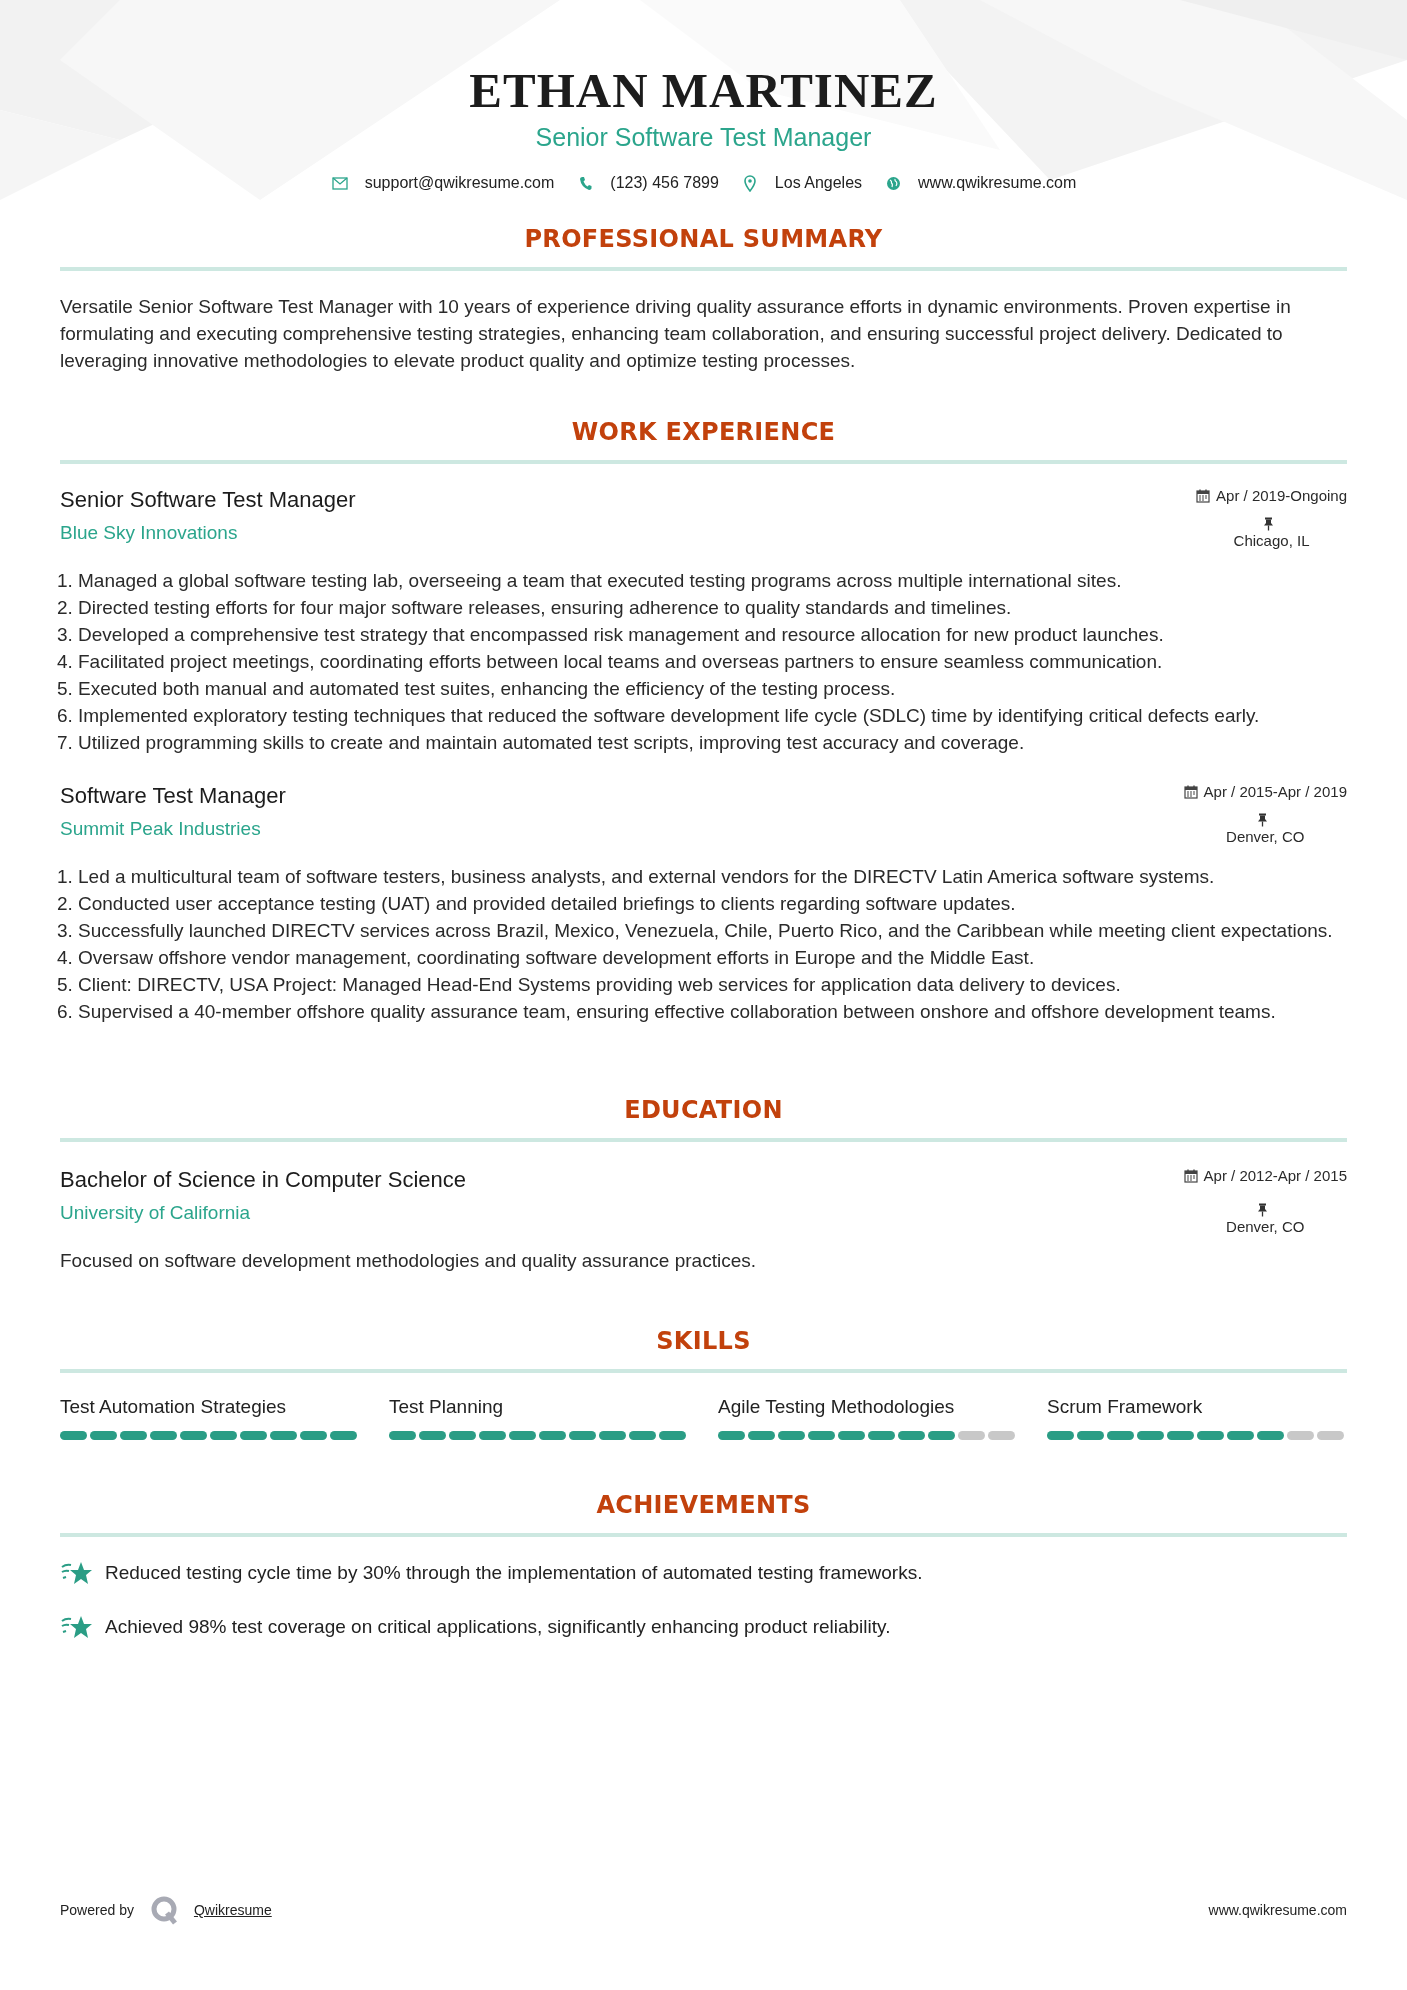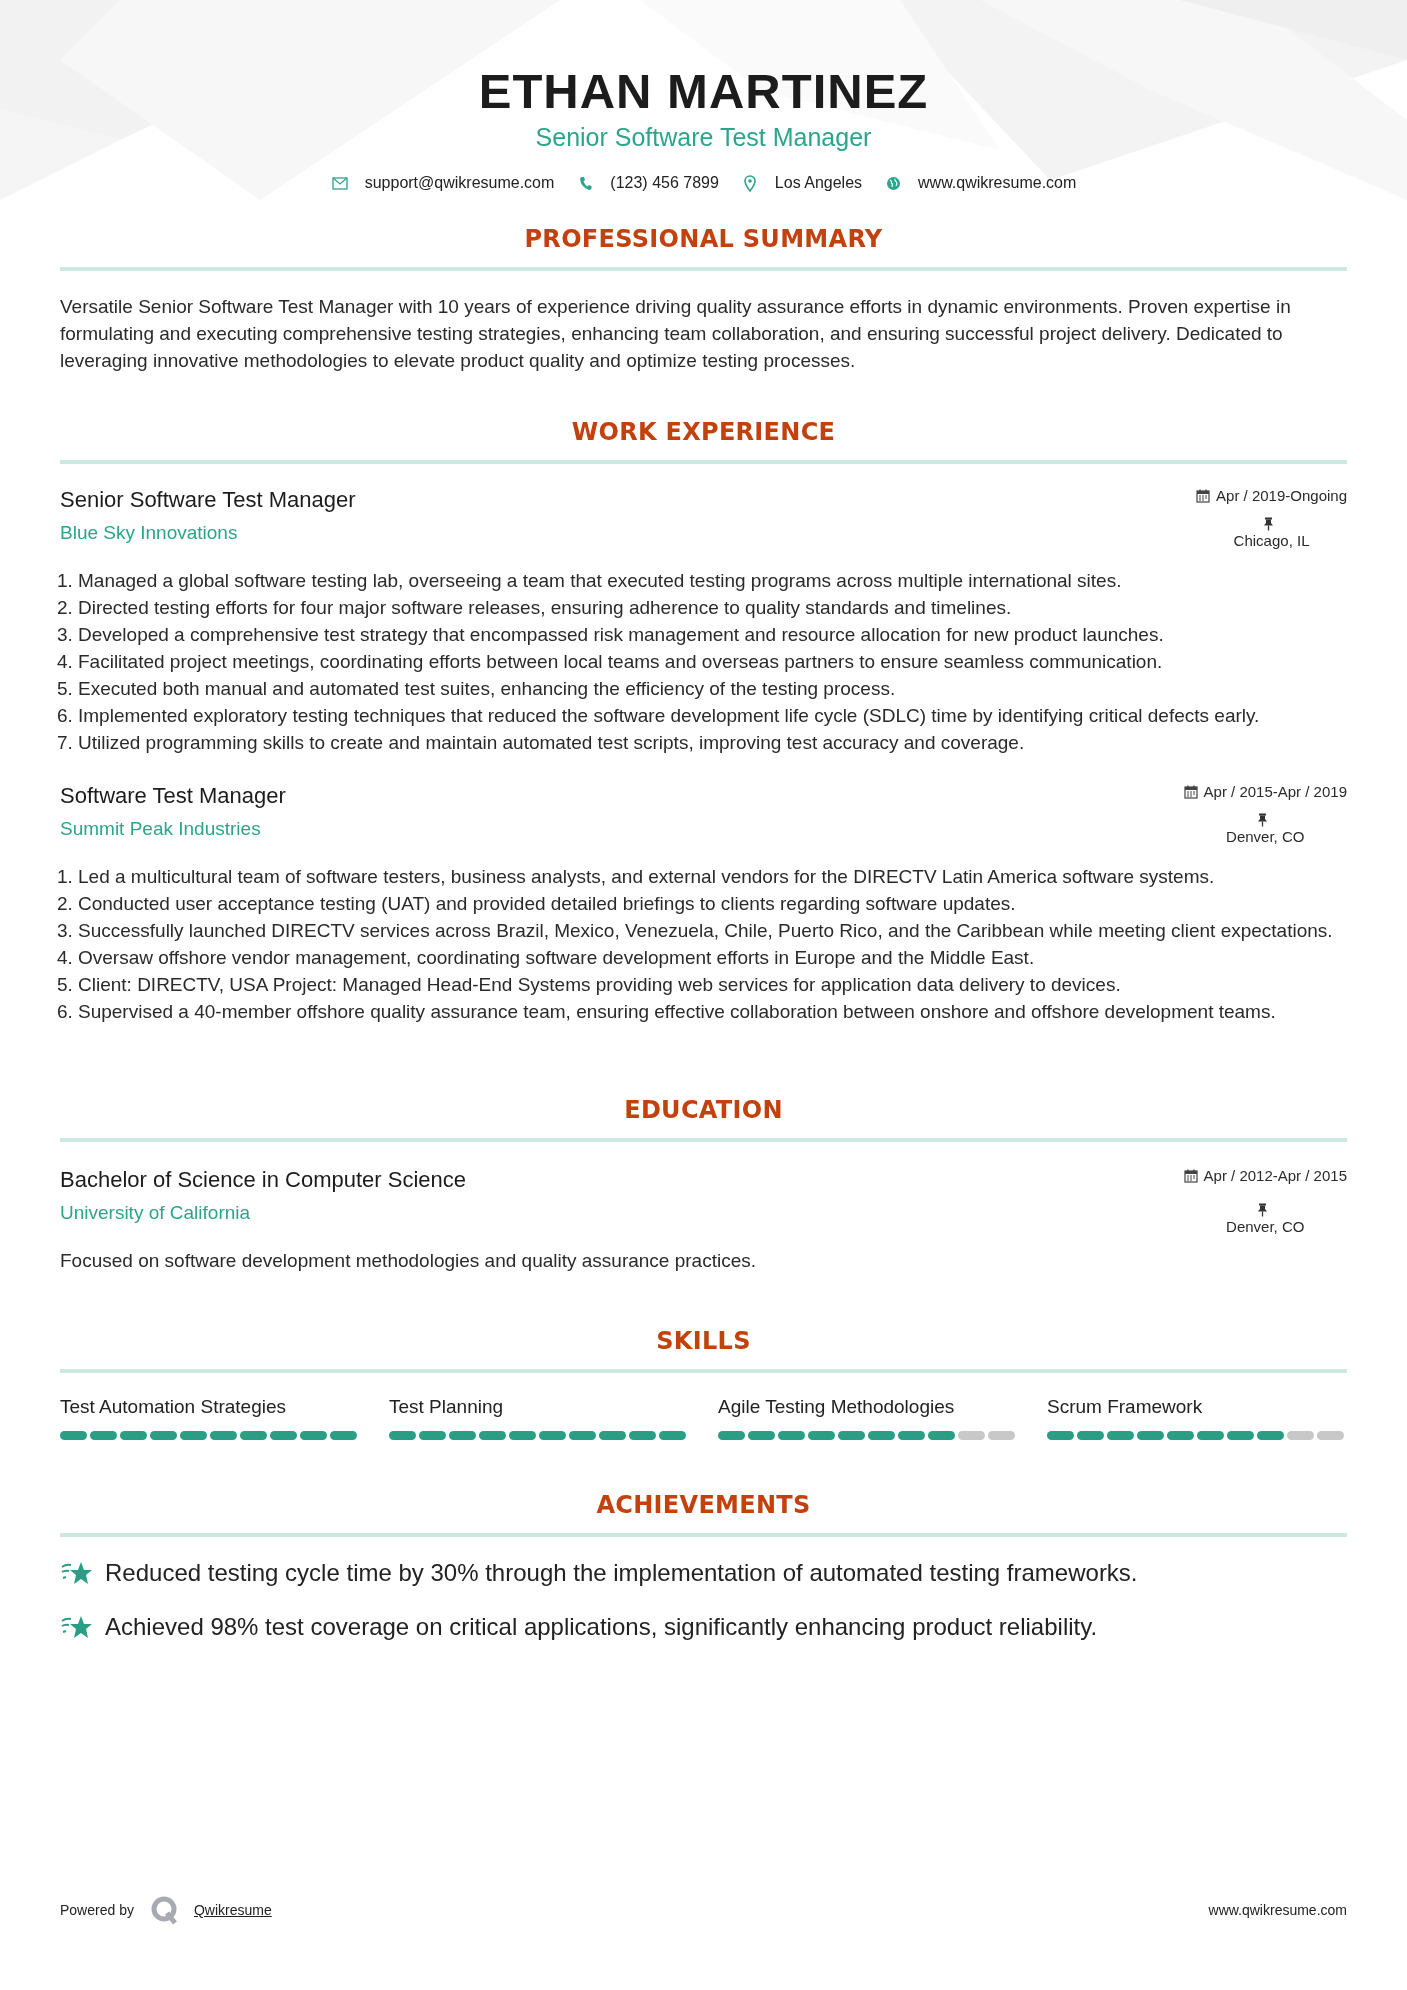--- a/index.html
+++ b/index.html
@@ -9,21 +9,21 @@
     color: #222222;
     position: relative;
     overflow: hidden;
   }
   .bg-deco { position: absolute; left: 0; top: 0; width: 1407px; height: 240px; z-index: 0; pointer-events: none; }
   .page { position: relative; z-index: 1; width: 1407px; padding: 0 60px; }
 
   
   .header { text-align: center; padding-top: 62px; }
   .name {
-    font-family: Liberation Sans, sans-serif;
+    font-family: Liberation Serif, serif;
     font-weight: bold;
     font-size: 49px;
     letter-spacing: 1px;
     color: #1c1c1c;
     line-height: 58px;
   }
   .title {
     font-size: 25px;
     color: #2ba58c;
     margin-top: 2px;
@@ -66,21 +66,21 @@
   
   .skills { display: flex; justify-content: space-between; margin-top: 22px; }
   .skill { width: 300px; }
   .skill .label { font-size: 19px; color: #222; line-height: 24px; }
   .skill .bar { display: flex; gap: 3px; margin-top: 12px; }
   .skill .seg { width: 27px; height: 9px; border-radius: 5px; background: #2a9d85; }
   .skill .seg.off { background: #c8c8c8; }
 
   
   .ach-list { margin-top: 22px; }
-  .ach { display: flex; align-items: center; font-size: 24px; color: #222; line-height: 26px; }
+  .ach { display: flex; align-items: center; font-size: 19px; color: #222; line-height: 26px; }
   .ach + .ach { margin-top: 26px; }
   .ach .star { width: 34px; height: 28px; margin-right: 11px; display: inline-flex; }
 
   
   .footer {
     position: absolute; left: 60px; right: 60px; top: 1895px;
     display: flex; justify-content: space-between; align-items: center;
     font-size: 14px; color: #222;
   }
   .footer .left { display: flex; align-items: center; }

